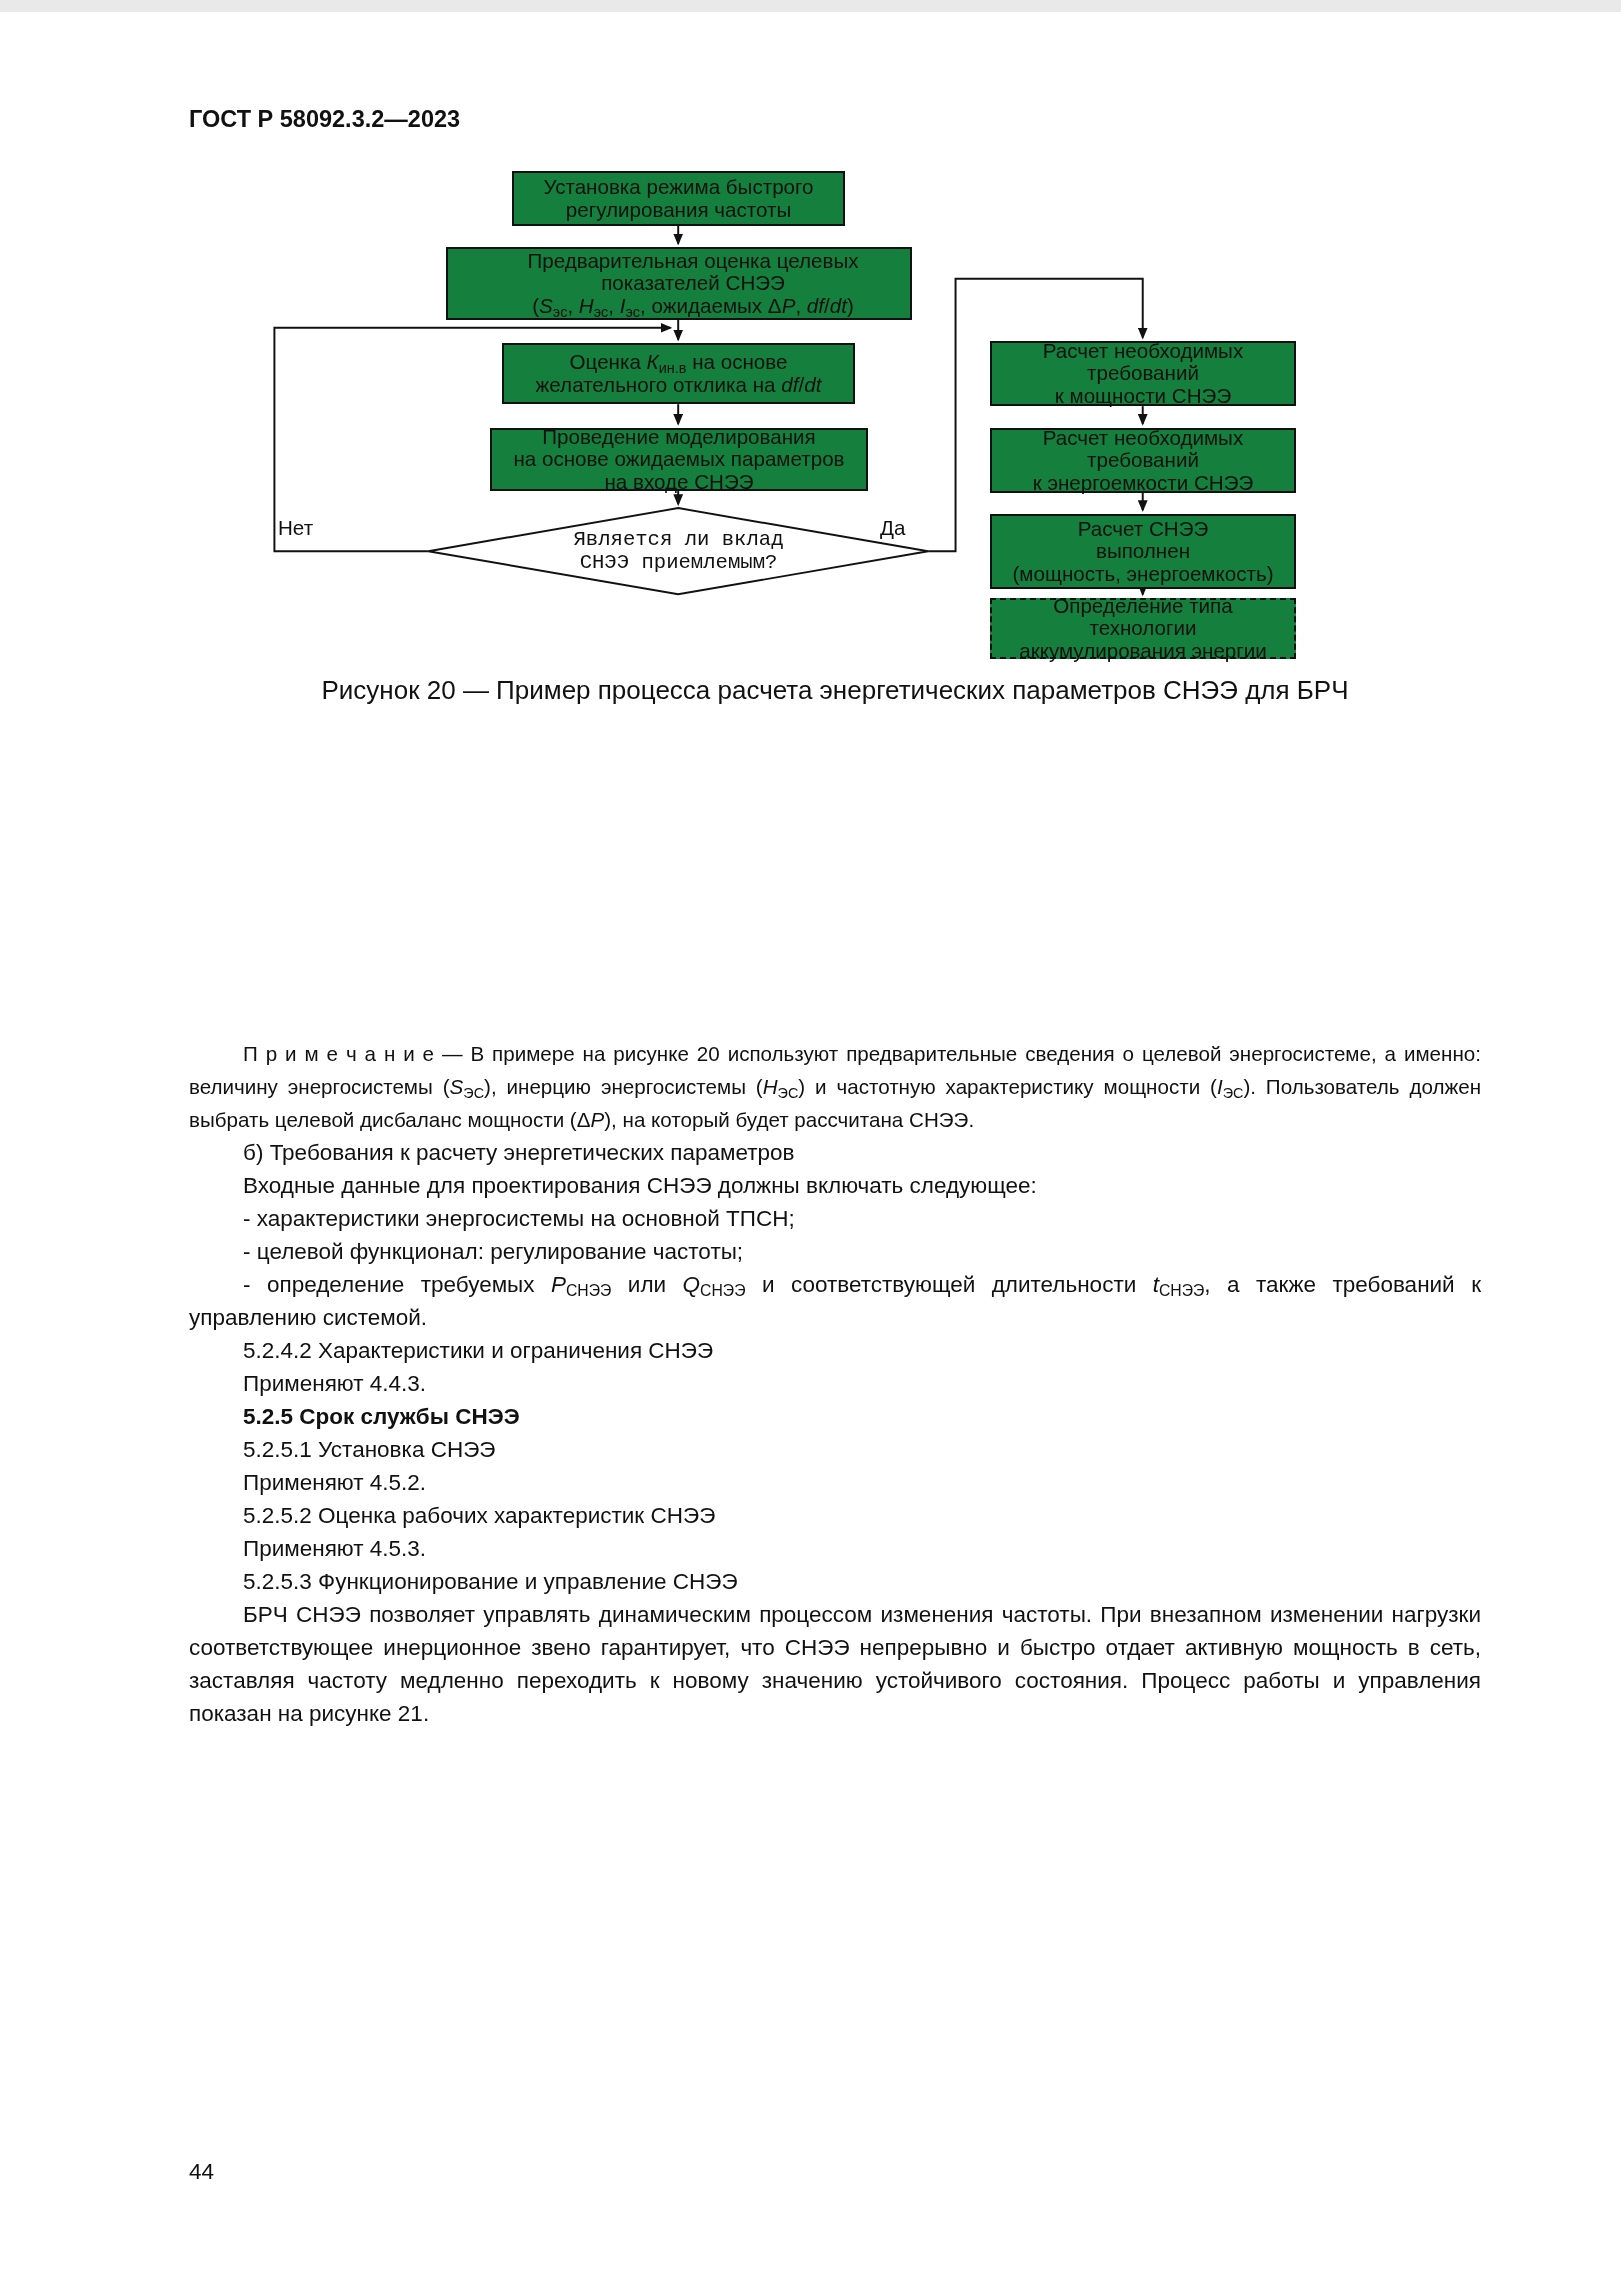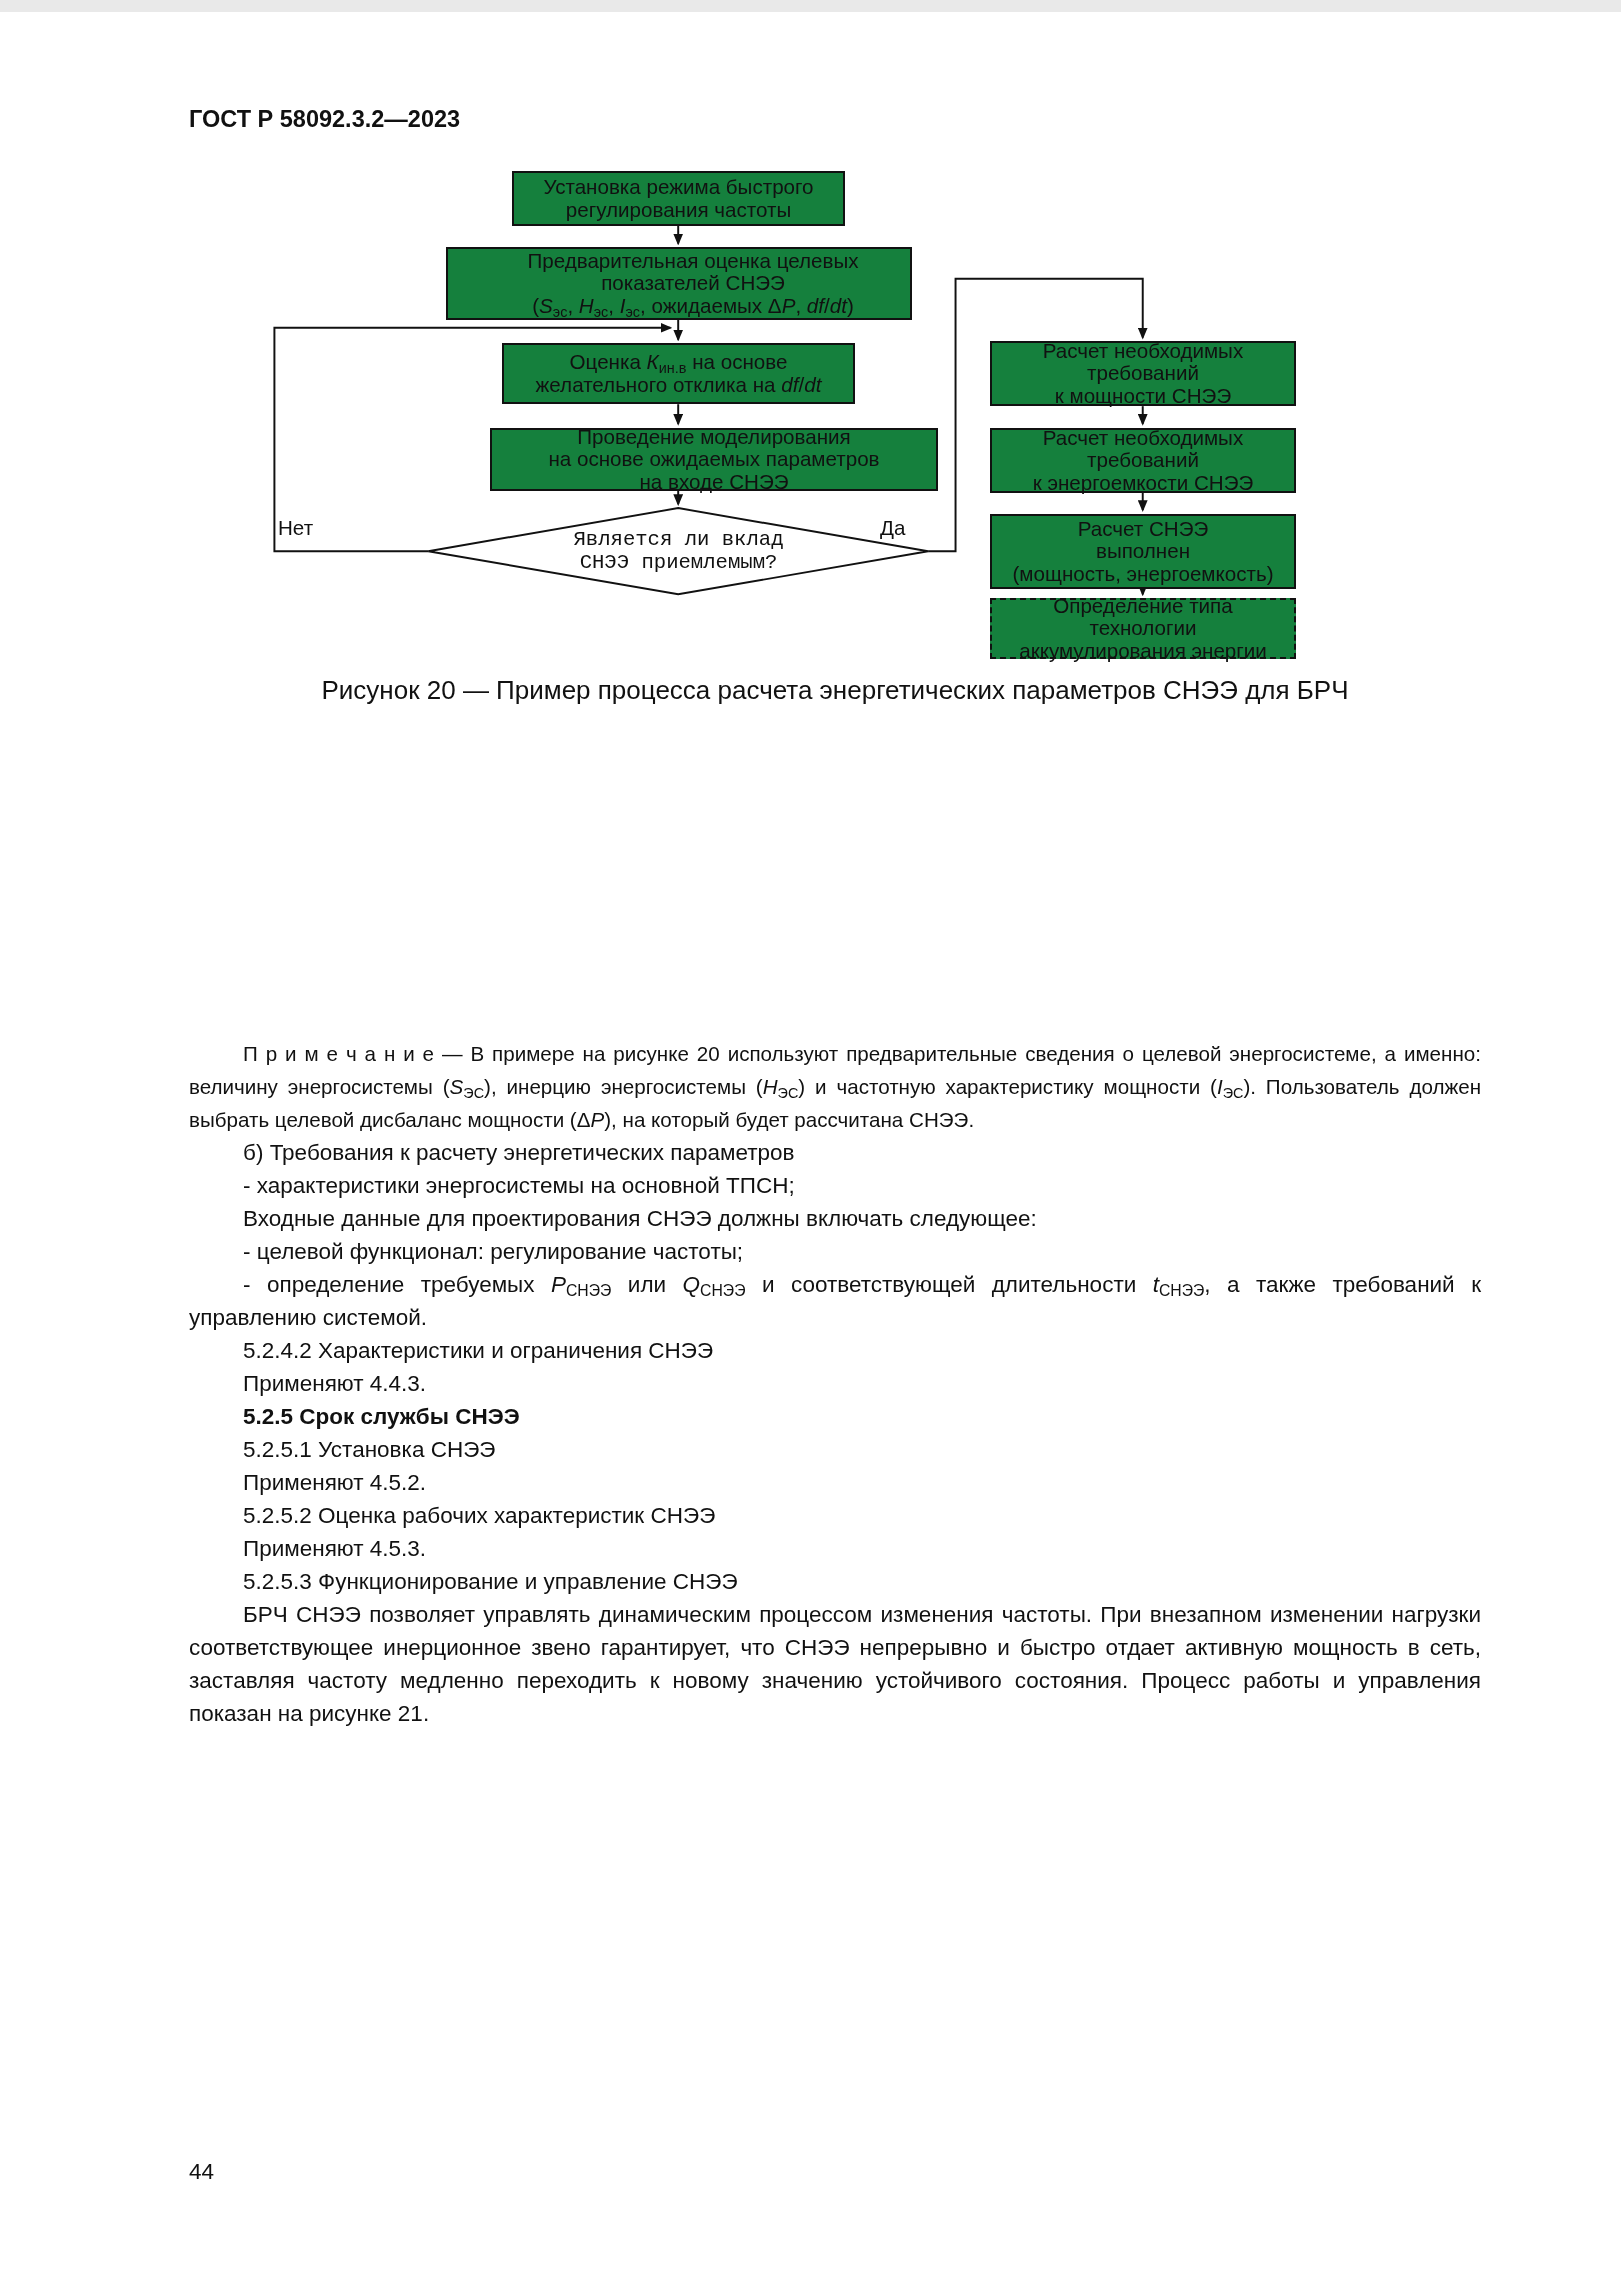--- a/index.html
+++ b/index.html
@@ -90,21 +90,21 @@
       <div>Предварительная оценка целевых</div>
       <div>показателей СНЭЭ</div>
       <div>(<i>S</i><sub>эс</sub>, <i>H</i><sub>эс</sub>, <i>I</i><sub>эс</sub>, ожидаемых Δ<i>P</i>, <i>df</i>/<i>dt</i>)</div>
     </div>
 
     <div class="node" style="left:502px; top:331px; width:353px; height:61px;">
       <div>Оценка <i>К</i><sub>ин.в</sub> на основе</div>
       <div>желательного отклика на <i>df</i>/<i>dt</i></div>
     </div>
 
-    <div class="node" style="left:490px; top:416px; width:448px; height:63px;">
+    <div class="node" style="left:490px; top:416px; width:378px; height:63px;">
       <div>Проведение моделирования</div>
       <div>на основе ожидаемых параметров</div>
       <div>на входе СНЭЭ</div>
     </div>
 
     <div class="diamond-label" style="left:507px; top:517px; width:343px;font-family:Liberation Mono, monospace;">
       <div>Является ли вклад</div>
       <div>СНЭЭ приемлемым?</div>
     </div>
 
@@ -135,22 +135,22 @@
       <div>аккумулирования энергии</div>
     </div>
 
   </div>
 
   <div class="fig-caption">Рисунок 20 — Пример процесса расчета энергетических параметров СНЭЭ для БРЧ</div>
 
   <div class="textblock">
     <p class="note just">П р и м е ч а н и е  — В примере на рисунке 20 используют предварительные сведения о целевой энергосистеме, а именно: величину энергосистемы (<i>S</i><sub>ЭС</sub>), инерцию энергосистемы (<i>H</i><sub>ЭС</sub>) и частотную характеристику мощности (<i>I</i><sub>ЭС</sub>). Пользователь должен выбрать целевой дисбаланс мощности (Δ<i>P</i>), на который будет рассчитана СНЭЭ.</p>
     <p>б) Требования к расчету энергетических параметров</p>
+    <p>Входные данные для проектирования СНЭЭ должны включать следующее:</p>
     <p>- характеристики энергосистемы на основной ТПСН;</p>
-    <p>Входные данные для проектирования СНЭЭ должны включать следующее:</p>
     <p>- целевой функционал: регулирование частоты;</p>
     <p class="just">- определение требуемых <i>P</i><sub>СНЭЭ</sub> или <i>Q</i><sub>СНЭЭ</sub> и соответствующей длительности <i>t</i><sub>СНЭЭ</sub>, а также требований к управлению системой.</p>
     <p>5.2.4.2 Характеристики и ограничения СНЭЭ</p>
     <p>Применяют 4.4.3.</p>
     <p class="bold">5.2.5 Срок службы СНЭЭ</p>
     <p>5.2.5.1 Установка СНЭЭ</p>
     <p>Применяют 4.5.2.</p>
     <p>5.2.5.2 Оценка рабочих характеристик СНЭЭ</p>
     <p>Применяют 4.5.3.</p>
     <p>5.2.5.3 Функционирование и управление СНЭЭ</p>

